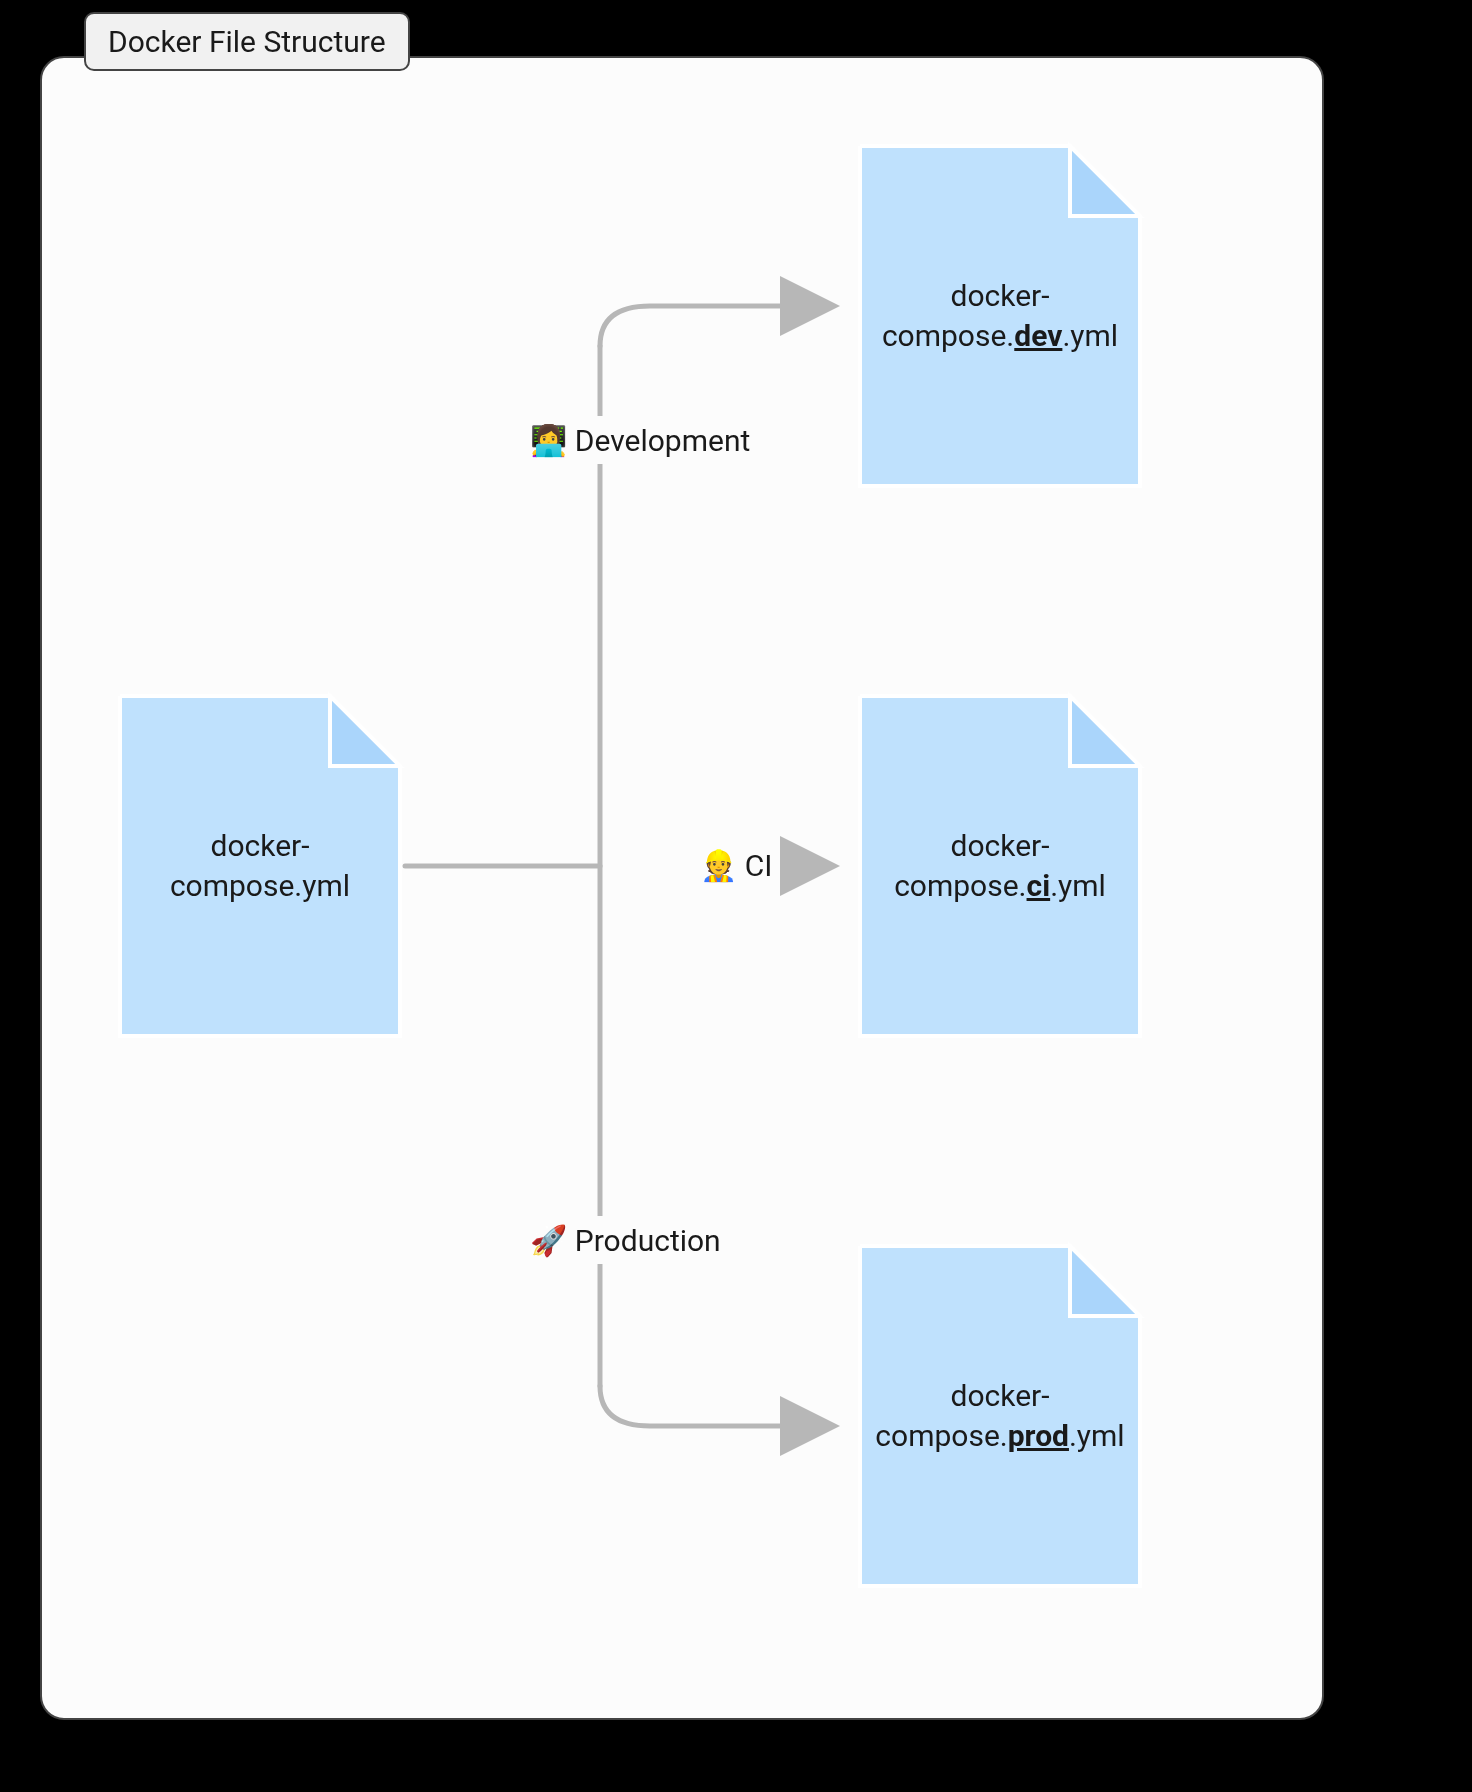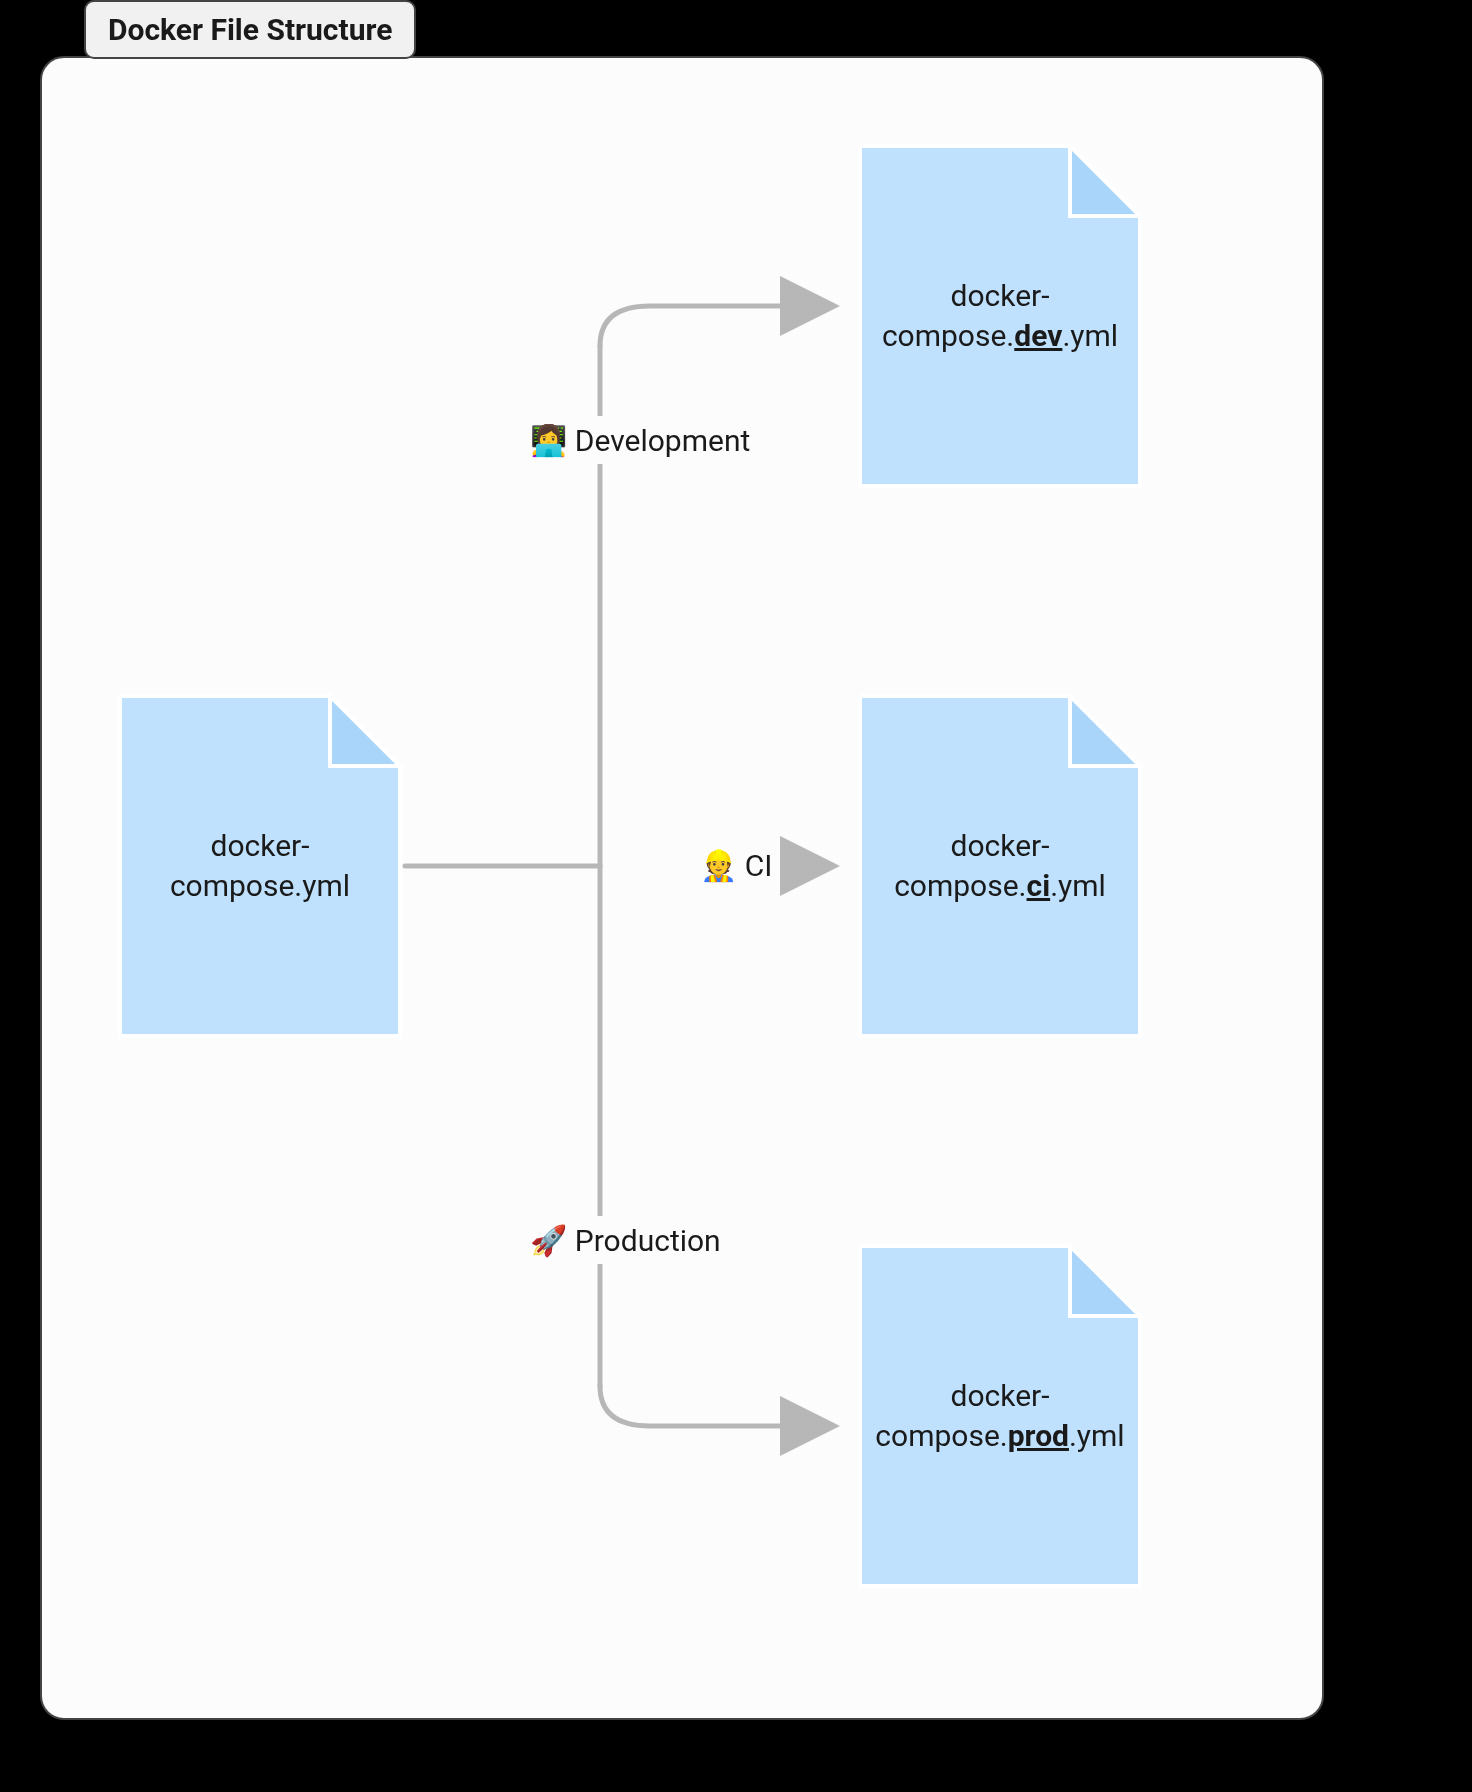--- a/index.html
+++ b/index.html
@@ -20,28 +20,28 @@
     top: 56px;
     width: 1280px;
     height: 1660px;
     background: #fcfcfc;
     border: 2px solid #444;
     border-radius: 24px;
   }
   .title-chip {
     position: absolute;
     left: 84px;
-    top: 0;
+    top: 12px;
     padding: 10px 22px;
     background: #f1f1f1;
     border: 2px solid #444;
     border-radius: 10px;
     font-size: 30px;
     color: #1a1a1a;
-    font-weight: 700;
+    font-weight: 400;
   }
   svg.diagram {
     position: absolute;
     left: 40px;
     top: 56px;
     width: 1280px;
     height: 1660px;
     overflow: visible;
   }
   .file-rect {

